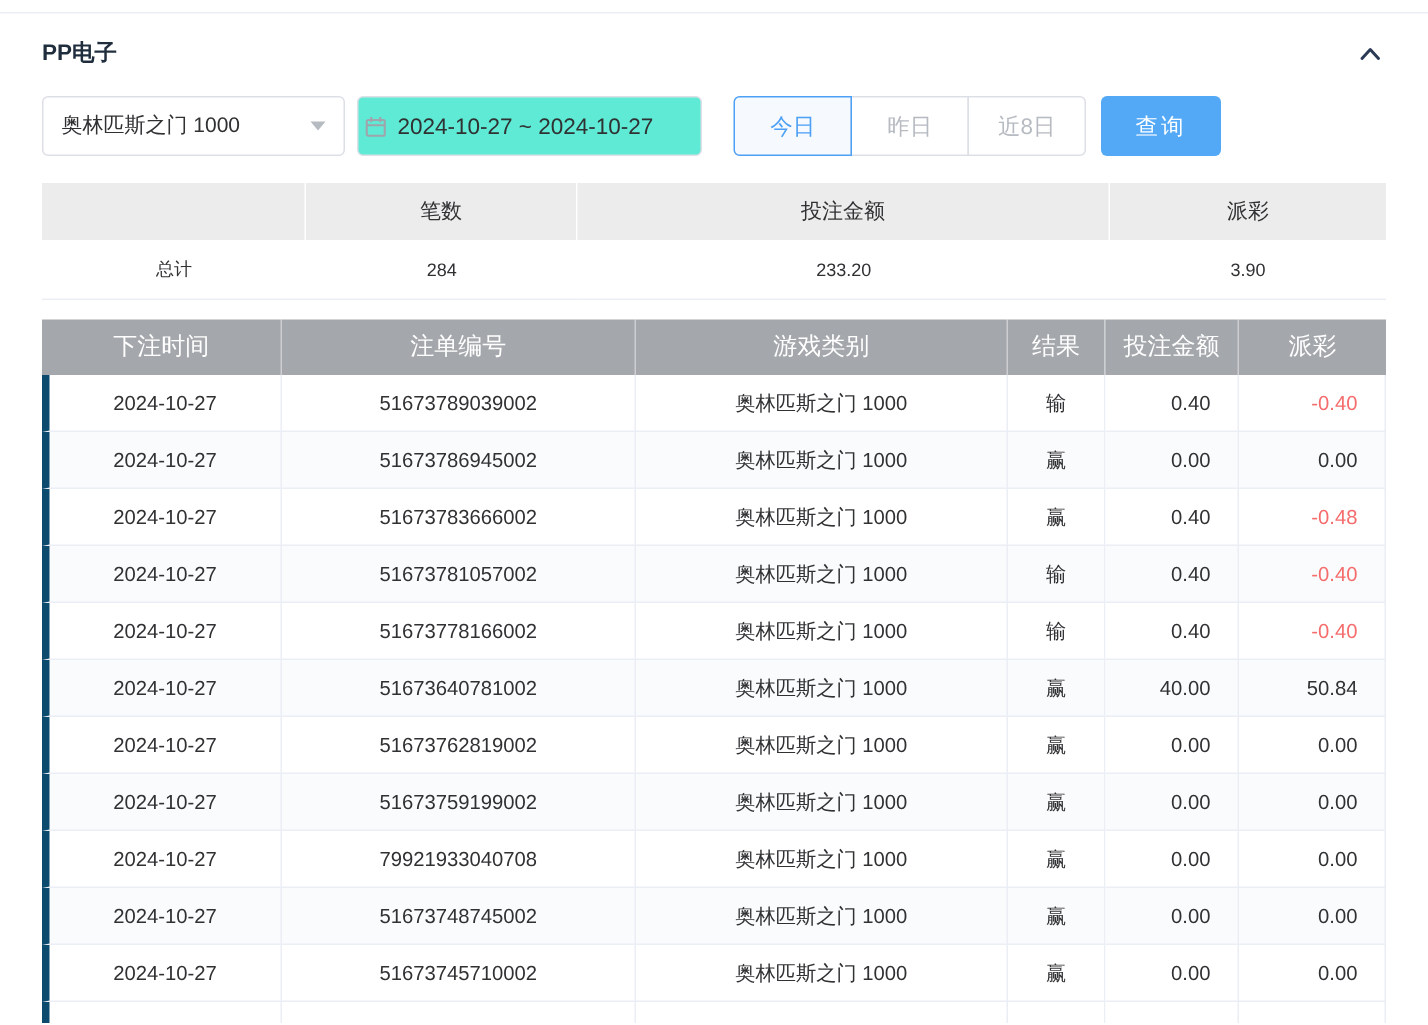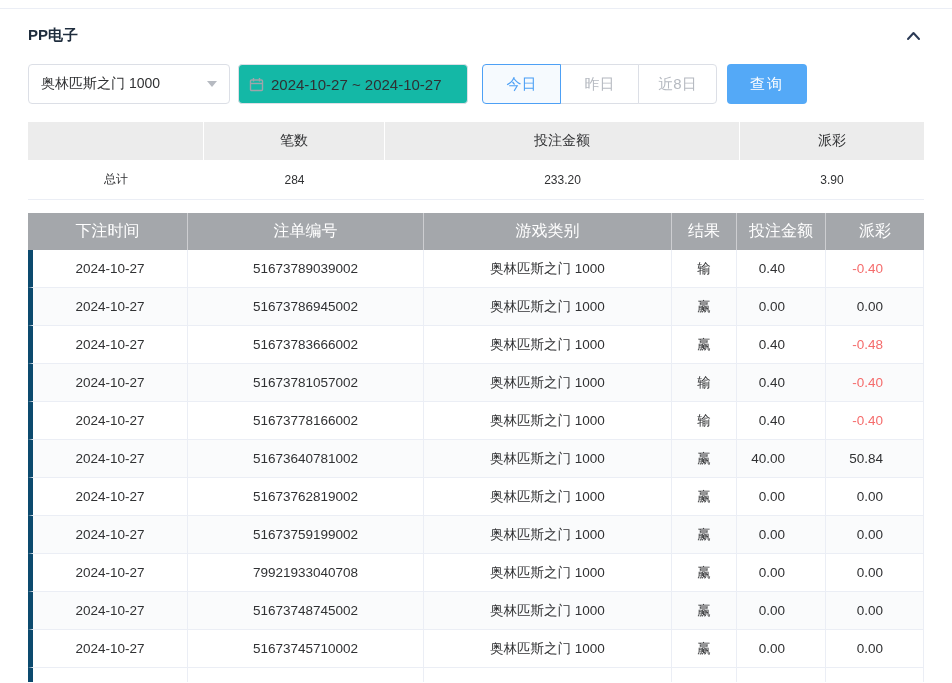--- a/index.html
+++ b/index.html
@@ -23,30 +23,30 @@
     width:202px; height:40px; border:1px solid #dcdfe6; border-radius:4px;
     display:flex; align-items:center; justify-content:space-between;
     padding:0 12px; font-size:14px; color:#303133; cursor:pointer; background:#fff;
   }
   .caret {
     width:0; height:0; border-left:5px solid transparent; border-right:5px solid transparent;
     border-top:6px solid #b6bac1;
   }
   .date-range {
     margin-left:8px; width:230px; height:40px; border:1px solid #dcdfe6; border-radius:4px;
-    display:flex; align-items:center; padding:0 10px; gap:7px; font-size:15px; color:#303133;
-    cursor:pointer; background:#14b8a6; white-space:nowrap;
+    display:flex; align-items:center; padding:0 4px; gap:7px; font-size:15px; color:#303133;
+    cursor:pointer; background:#5eead4; white-space:nowrap;
   }
   .seg { margin-left:10px; display:flex; }
   .seg-btn {
     width:79px; height:40px; background:#fff; border:1px solid #dcdfe6;
     font-size:15px; color:#b6bac1; cursor:pointer; margin-left:-1px; position:relative;
     font-family:inherit;
   }
-  .seg-btn:first-child { border-radius:4px 0 0 4px; margin-left:4px; }
+  .seg-btn:first-child { border-radius:4px 0 0 4px; margin-left:11px; }
   .seg-btn:last-child { border-radius:0 4px 4px 0; }
   .seg-btn.active { color:#4da0f5; border-color:#4da0f5; background:rgba(77,160,245,0.05); z-index:2; }
   .search-btn {
     margin-left:10px; width:80px; height:40px; background:#54a9f7; color:#fff;
     border:none; border-radius:4px; font-size:15px; cursor:pointer; letter-spacing:2px;
     font-family:inherit;
   }
 
   
   .summary { margin-top:18px; }
@@ -71,21 +71,21 @@
   }
   .bets-head .h-cell:last-child { border-right:none; }
   .bets-row { display:grid; grid-template-columns:160px 236px 248px 65px 89px 98px; }
   .bets-row:nth-child(even) .cell { background:#fafbfc; }
   .cell {
     height:38px; display:flex; align-items:center; justify-content:center;
     font-size:13.5px; color:#303133; background:#fff;
     border-bottom:1px solid #ebeef5; border-right:1px solid #ebeef5;
   }
   .cell:first-child { border-left:5px solid #0c4a6e; }
-  .cell.num { justify-content:flex-end; padding-right:40px; }
+  .cell.num { justify-content:flex-end; padding-right:18px; }
   .cell.negative { color:#f56c6c; }
   .bets-row.partial .cell { height:14px; border-bottom:none; }
 </style>
 </head>
 <body>
 
 <div class="top-line"></div>
 
 <div class="page">
 

